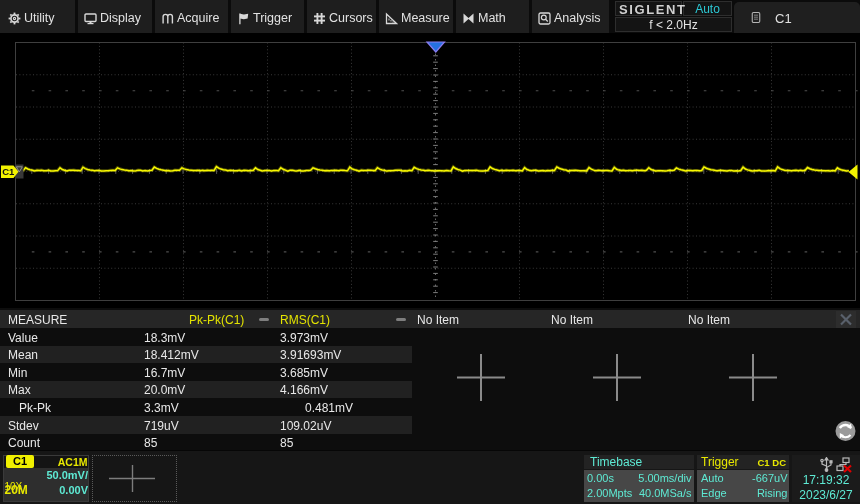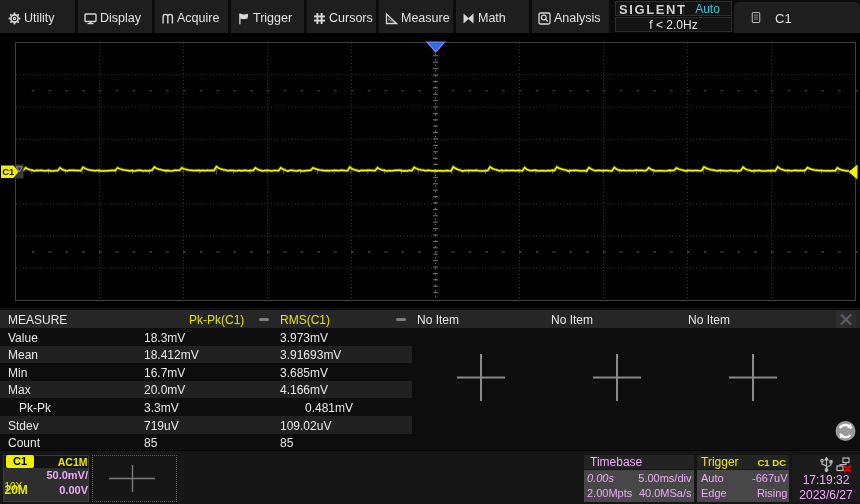--- a/index.html
+++ b/index.html
@@ -17,21 +17,21 @@
   #measure{left:0;top:308px;width:860px;height:144px;background:#0d0d0d;}
   .mhdr{position:absolute;left:0;top:2px;width:860px;height:18px;background:#262626;}
   .stripe{position:absolute;left:0;width:412px;height:17.6px;background:#212121;}
   .mlabel{position:absolute;font-size:12px;color:#e8e8e8;}
   .ylabel{position:absolute;font-size:12px;color:#e3e300;}
   .plus line{stroke:#8a8a8a;stroke-width:2;}
   
   #botbar{left:0;top:450px;width:860px;height:54px;background:#161616;border-top:1px solid #060606;box-sizing:border-box;}
   .bbox{position:absolute;box-sizing:border-box;}
   .byellow{color:#e8e800;}
-  .bwhite{color:#f0abfc;}
+  .bwhite{color:#5eead4;}
 </style>
 </head>
 <body>
 
 <div class="abs" id="topbar">
 <div class="mcell" style="left:0px;width:74.5px;"></div>
 <div class="micon" style="left:8px;"><svg width="13" height="13" viewBox="0 0 13 13">
         <g stroke="#d8d8d8" fill="none">
           <circle cx="6.5" cy="6.5" r="3.6" stroke-width="1.7"></circle>
           <circle cx="6.5" cy="6.5" r="1.1" stroke-width="1.2"></circle>
@@ -215,21 +215,21 @@
 <svg class="abs" style="left:92px;top:4px" width="85" height="47">
       <g stroke="#7d7d7d" stroke-width="1.4">
         <line x1="17" y1="23.5" x2="63" y2="23.5"></line>
         <line x1="40.5" y1="10" x2="40.5" y2="37"></line>
       </g>
     </svg>
 <div class="bbox" style="left:584px;top:4px;width:110px;height:47px;">
       <div style="position:absolute;left:0;top:0;width:110px;height:14px;background:#232323;"></div>
       <div class="bwhite" style="position:absolute;left:6px;top:0;font-size:12px;line-height:15px;">Timebase</div>
       <div style="position:absolute;left:0;top:15px;width:110px;height:32px;background:#474747;"></div>
-      <div class="bwhite" style="position:absolute;left:3px;top:16px;font-size:11px;line-height:15px;font-style:italic;">0.00s</div>
+      <div class="bwhite" style="position:absolute;left:3px;top:16px;font-size:11px;line-height:15px;">0.00s</div>
       <div class="bwhite" style="position:absolute;right:2.5px;top:16px;font-size:11px;line-height:15px;">5.00ms/div</div>
       <div class="bwhite" style="position:absolute;left:3px;top:31px;font-size:11px;line-height:15px;">2.00Mpts</div>
       <div class="bwhite" style="position:absolute;right:2.5px;top:31px;font-size:11px;line-height:15px;">40.0MSa/s</div>
     </div>
 <div class="bbox" style="left:697px;top:4px;width:92px;height:47px;">
       <div style="position:absolute;left:0;top:0;width:92px;height:14px;background:#232323;"></div>
       <div class="byellow" style="position:absolute;left:4px;top:0;font-size:12px;line-height:15px;">Trigger</div>
       <div class="byellow" style="position:absolute;right:3px;top:0.5px;font-size:9.5px;font-weight:bold;line-height:14px;">C1 DC</div>
       <div style="position:absolute;left:0;top:15px;width:92px;height:32px;background:#474747;"></div>
       <div class="bwhite" style="position:absolute;left:4px;top:16px;font-size:11px;line-height:15px;">Auto</div>

